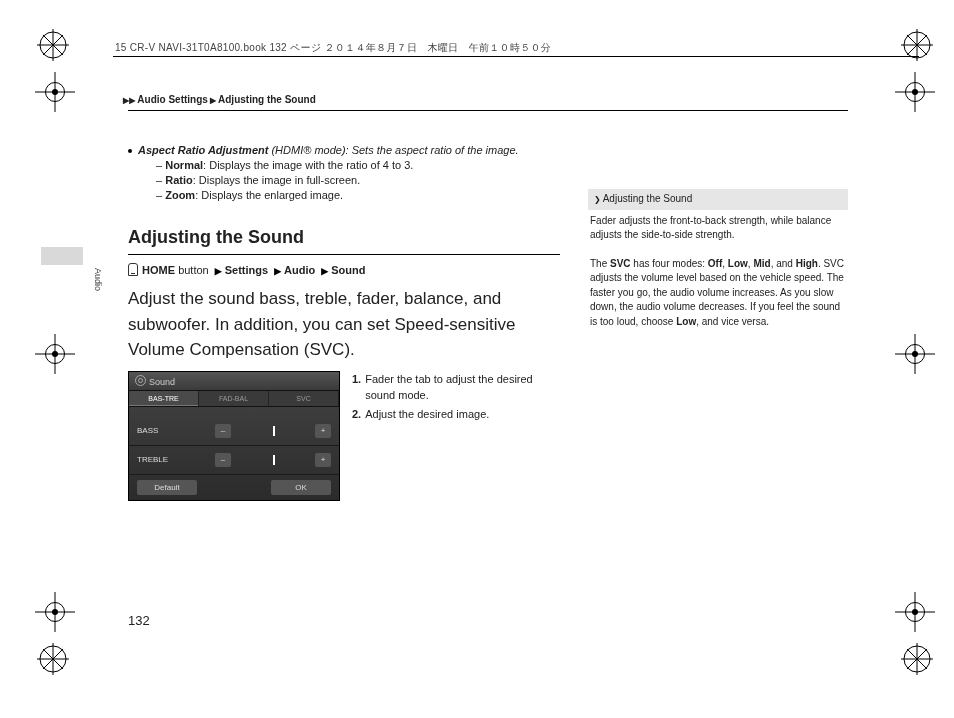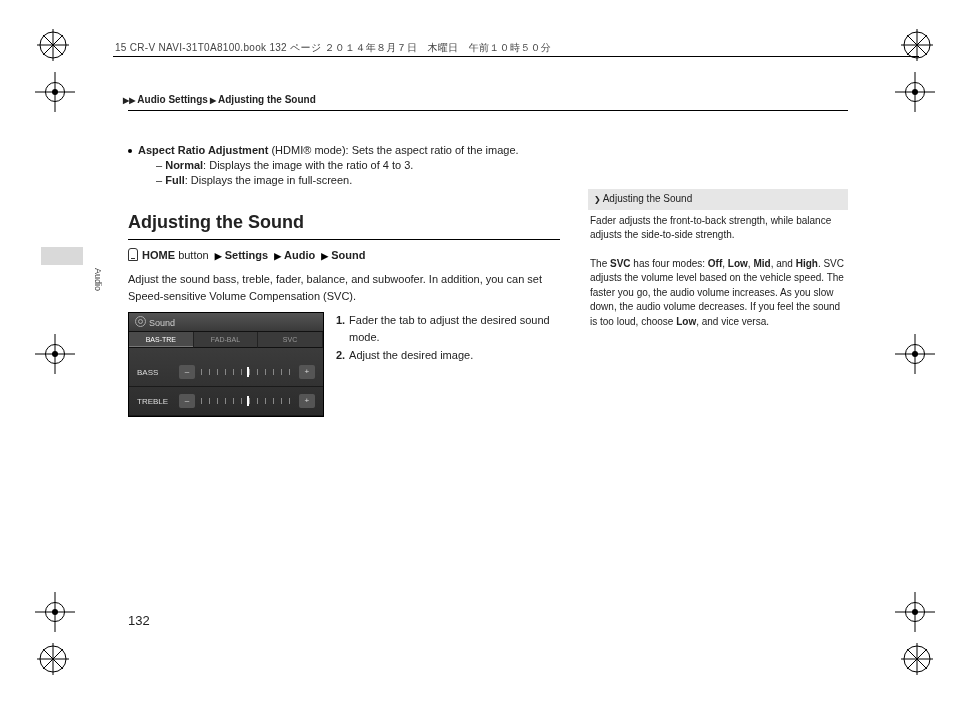--- a/index.html
+++ b/index.html
@@ -26,45 +26,45 @@
   .hr-top { position: absolute; left: 113px; right: 35px; top: 56px; border-top: 1px solid #000; }
 
   .breadcrumb { position: absolute; left: 121px; top: 94px; font-size: 10px; font-weight: 600; }
   .breadcrumb .tri { font-size: 8px; margin: 0 2px; }
   .hr-bc { position: absolute; left: 128px; right: 106px; top: 110px; border-top: 1px solid #000; }
 
   .page-body { position: absolute; left: 128px; right: 106px; top: 144px; display: flex; gap: 28px; }
   .left-col { width: 432px; }
   .right-col { flex: 1; font-size: 10px; line-height: 1.45; }
 
-  .bullet { margin-bottom: 3px; }
+  .bullet { margin-bottom: 3px; font-style: italic; }
   .bullet .dot { display: inline-block; width: 4px; height: 4px; background: #000; border-radius: 50%; vertical-align: middle; margin-right: 6px; }
   .sub { margin-left: 28px; margin-bottom: 3px; }
   .sub::before { content: "– "; }
 
   .h2 { font-size: 18px; font-weight: 700; margin-top: 26px; }
   .h2-bar { border-top: 1px solid #000; margin: 6px 0 8px; }
 
   .navpath { font-size: 11px; font-weight: 600; }
   .navpath .home-icon { display: inline-block; width: 8px; height: 11px; border: 1px solid #333; border-radius: 3px 3px 0 0; margin-right: 1px; vertical-align: -2px; position: relative; }
   .navpath .home-icon::after { content:""; position:absolute; left:2px; right:2px; bottom:1px; height:1px; background:#333; }
   .navpath .tri { font-size: 9px; margin: 0 3px; color:#000; }
   .navpath .normal { font-weight: 400; }
 
-  .desc { margin-top: 10px; font-size: 11px; line-height: 1.5; }
+  .desc { margin-top: 10px; font-size: 17px; line-height: 1.5; }
 
   .midrow { display: flex; gap: 12px; margin-top: 8px; align-items: flex-start; }
   .screenshot { width: 214px; background: linear-gradient(#444,#2b2b2b); border: 1px solid #000; font-size: 9px; color: #ddd; }
   .scr-title { padding: 3px 6px; color:#ccc; background: linear-gradient(#555,#3a3a3a); border-bottom: 1px solid #111; }
   .scr-title .set-icon { display:inline-block; width:9px; height:9px; border:1px solid #aaa; border-radius:50%; vertical-align:-1px; margin-right:3px; position:relative;}
   .scr-title .set-icon::before{content:"";position:absolute;inset:2px;border:1px solid #aaa;border-radius:50%;}
   .tabrow { display: flex; }
   .tab { flex: 1; text-align: center; padding: 4px 0; font-size: 7px; color: #999; background:#3a3a3a; border-right:1px solid #222; border-bottom:1px solid #111;}
   .tab.active { color: #fff; background:#4a4a4a; box-shadow: inset 0 -1px 0 #777; }
-  .slider-row { display:flex; align-items:center; padding: 7px 8px; border-bottom:1px solid #1a1a1a;}
+  .slider-row { display:flex; align-items:center; padding: 7px 8px; border-bottom:1px solid #1a1a1a;gap:36px;}
   .slider-row .lbl { width: 42px; font-size: 8px; color:#ddd;}
   .btn-sm { width:16px; height:14px; background:#555; color:#ddd; text-align:center; font-size:8px; line-height:14px; border-radius:2px;}
   .ticks { flex:1; margin:0 6px; height:8px; position:relative;}
   .ticks::before{content:"";position:absolute;inset:0;background:repeating-linear-gradient(90deg,#888 0,#888 1px,transparent 1px,transparent 8px); top:1px;bottom:1px;}
   .ticks .ptr{position:absolute;top:-1px;width:2px;height:10px;background:#fff;}
   .footerrow{display:flex;justify-content:space-between;padding:5px 8px;}
   .btn-wide{width:60px;text-align:center;font-size:8px;padding:3px 0;background:#555;border-radius:2px;color:#ddd;}
 
   .steps { font-size: 11px; line-height:1.5;}
   .steps .step{display:flex;gap:4px;margin-bottom:2px;}
@@ -134,21 +134,22 @@
 
 <div class="tab-mark"></div>
 <div class="tab-label">Audio</div>
 
 <div class="page-body">
   <div class="left-col">
     <div class="bullet">
       <span class="dot"></span><span class="bold">Aspect Ratio Adjustment</span><span> (HDMI® mode): Sets the aspect ratio of the image.</span>
     </div>
     <div class="sub"><span class="bold">Normal</span><span>: Displays the image with the ratio of 4 to 3.</span></div>
-    <div class="sub"><span class="bold">Full</span><span>: Displays the image in full-screen.</span></div>
+    <div class="sub"><span class="bold">Ratio</span><span>: Displays the image in full-screen.</span></div>
+    <div class="sub"><span class="bold">Zoom</span><span>: Displays the enlarged image.</span></div>
 
     <div class="h2">Adjusting the Sound</div>
     <div class="h2-bar"></div>
 
     <div class="navpath">
       <span class="home-icon"></span>
       <span class="bold">HOME</span>
       <span class="normal">button</span>
       <span class="tri">▶</span><span class="bold">Settings</span>
       <span class="tri">▶</span><span class="bold">Audio</span>
@@ -174,20 +175,24 @@
             </div>
           <div class="btn-sm">+</div>
         </div>
         <div class="slider-row">
           <div class="lbl">TREBLE</div>
           <div class="btn-sm">–</div>
           <div class="ticks">
               <div class="ptr" style="left:50%"></div>
             </div>
           <div class="btn-sm">+</div>
+        </div>
+        <div class="footerrow">
+          <div class="btn-wide">Default</div>
+          <div class="btn-wide">OK</div>
         </div>
       </div>
       <div class="steps">
         <div class="step">
             <span class="n">1.</span>
             <span>Fader the tab to adjust the desired sound mode.</span>
           </div>
         <div class="step">
             <span class="n">2.</span>
             <span>Adjust the desired image.</span>

